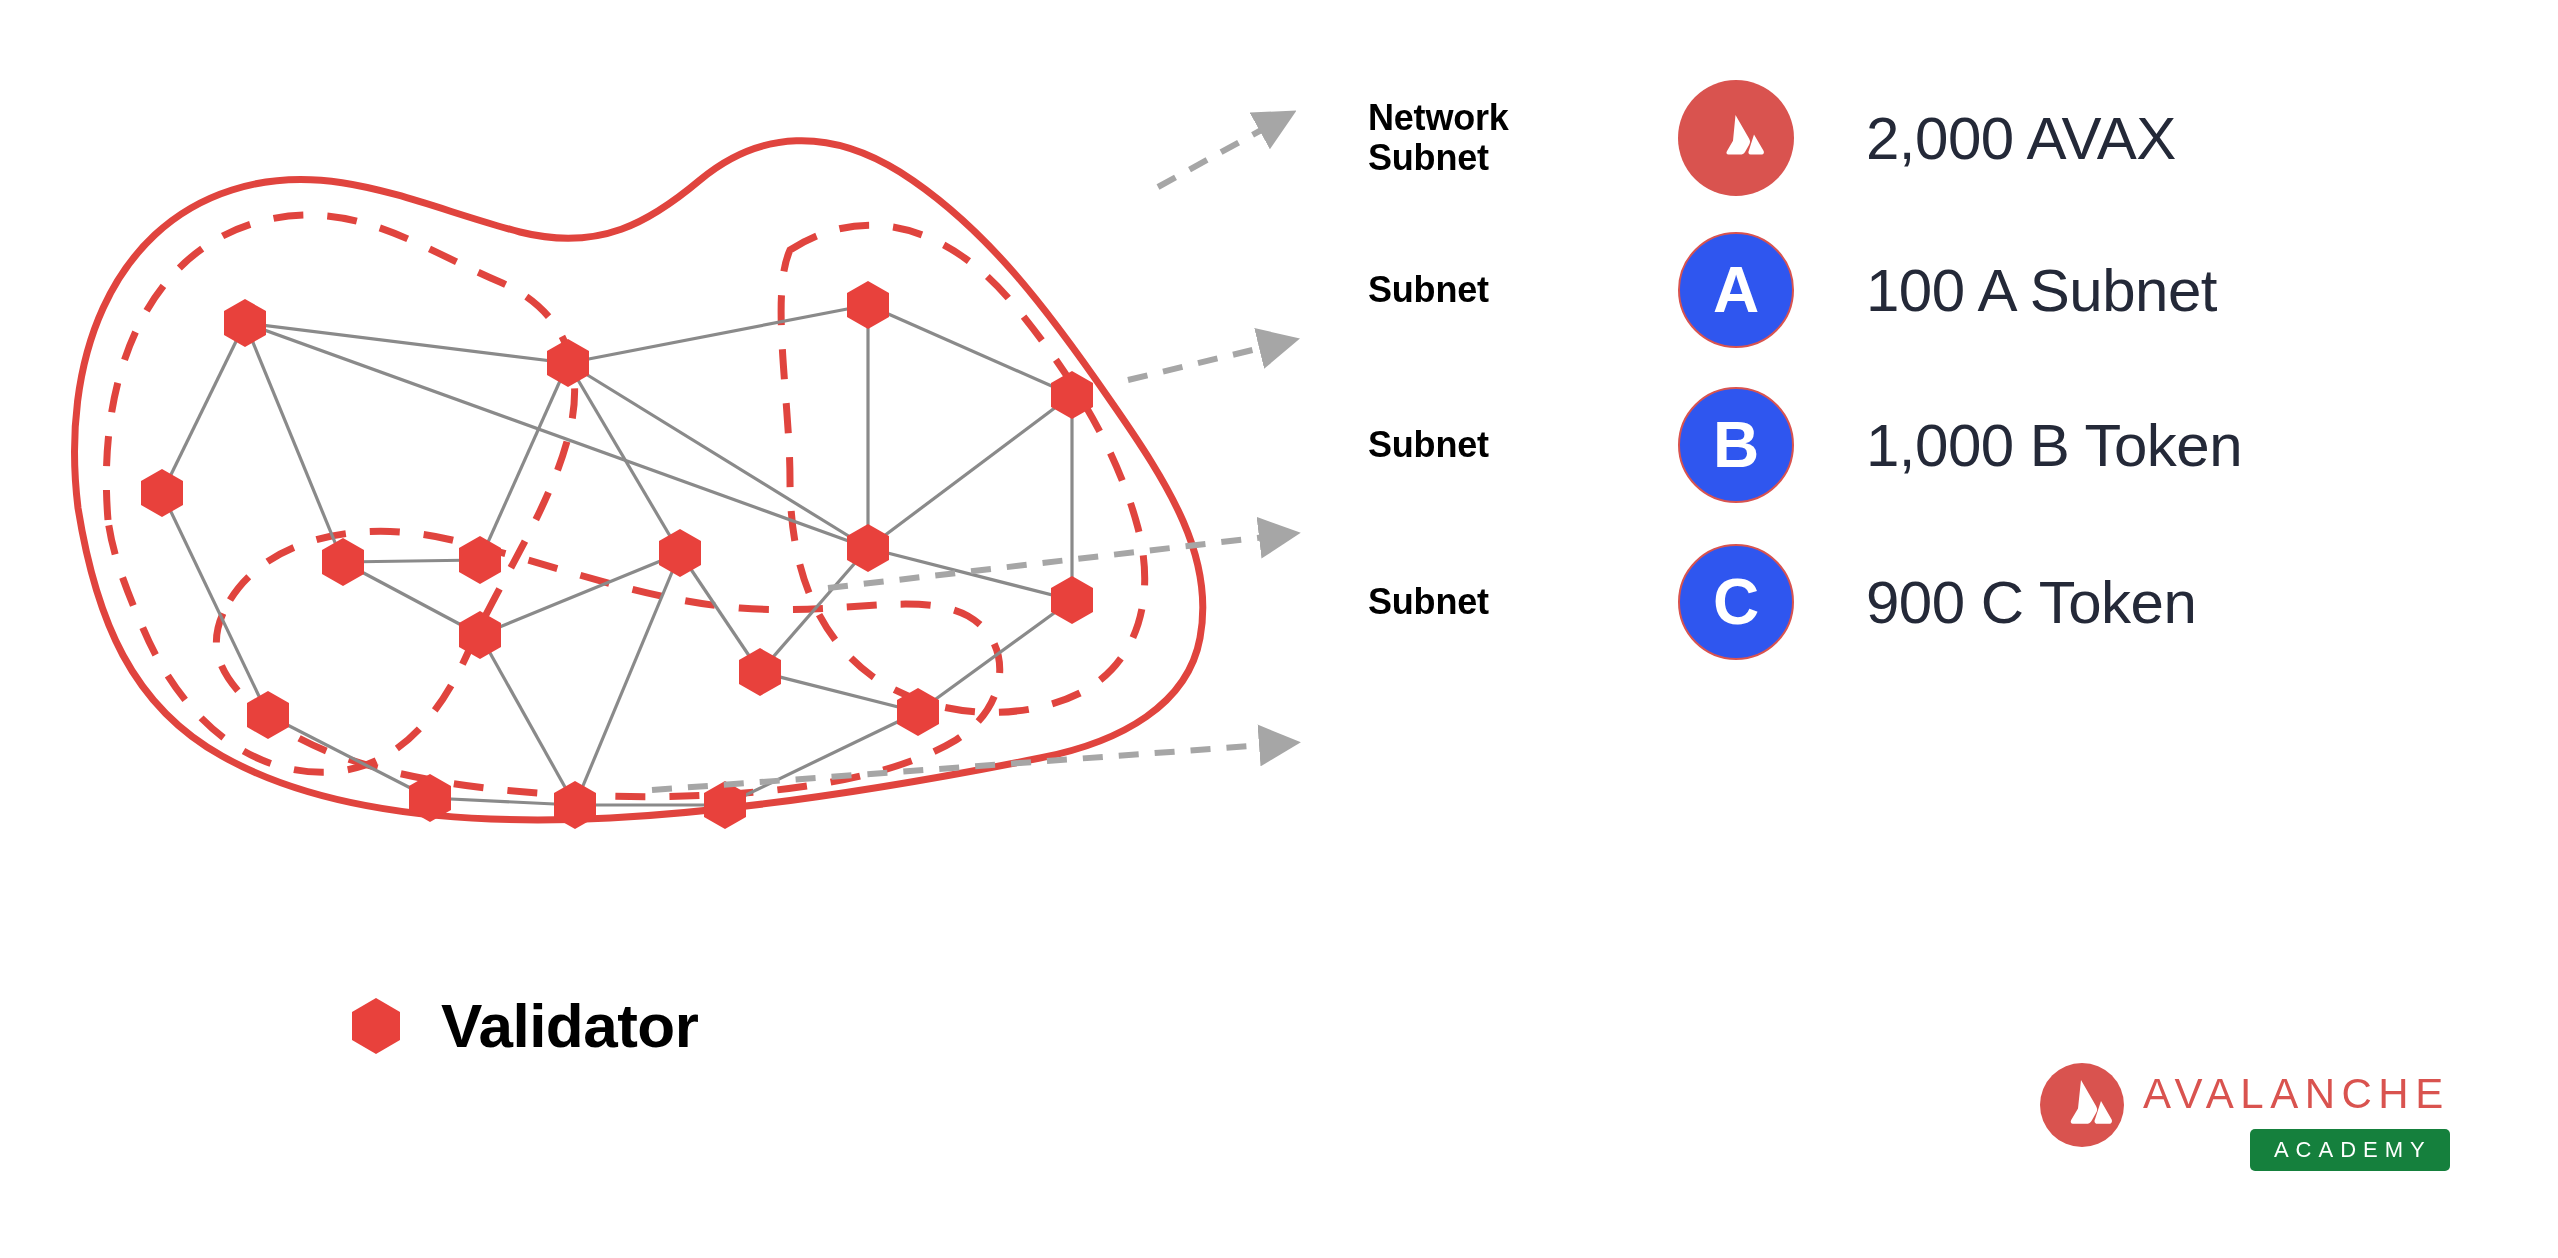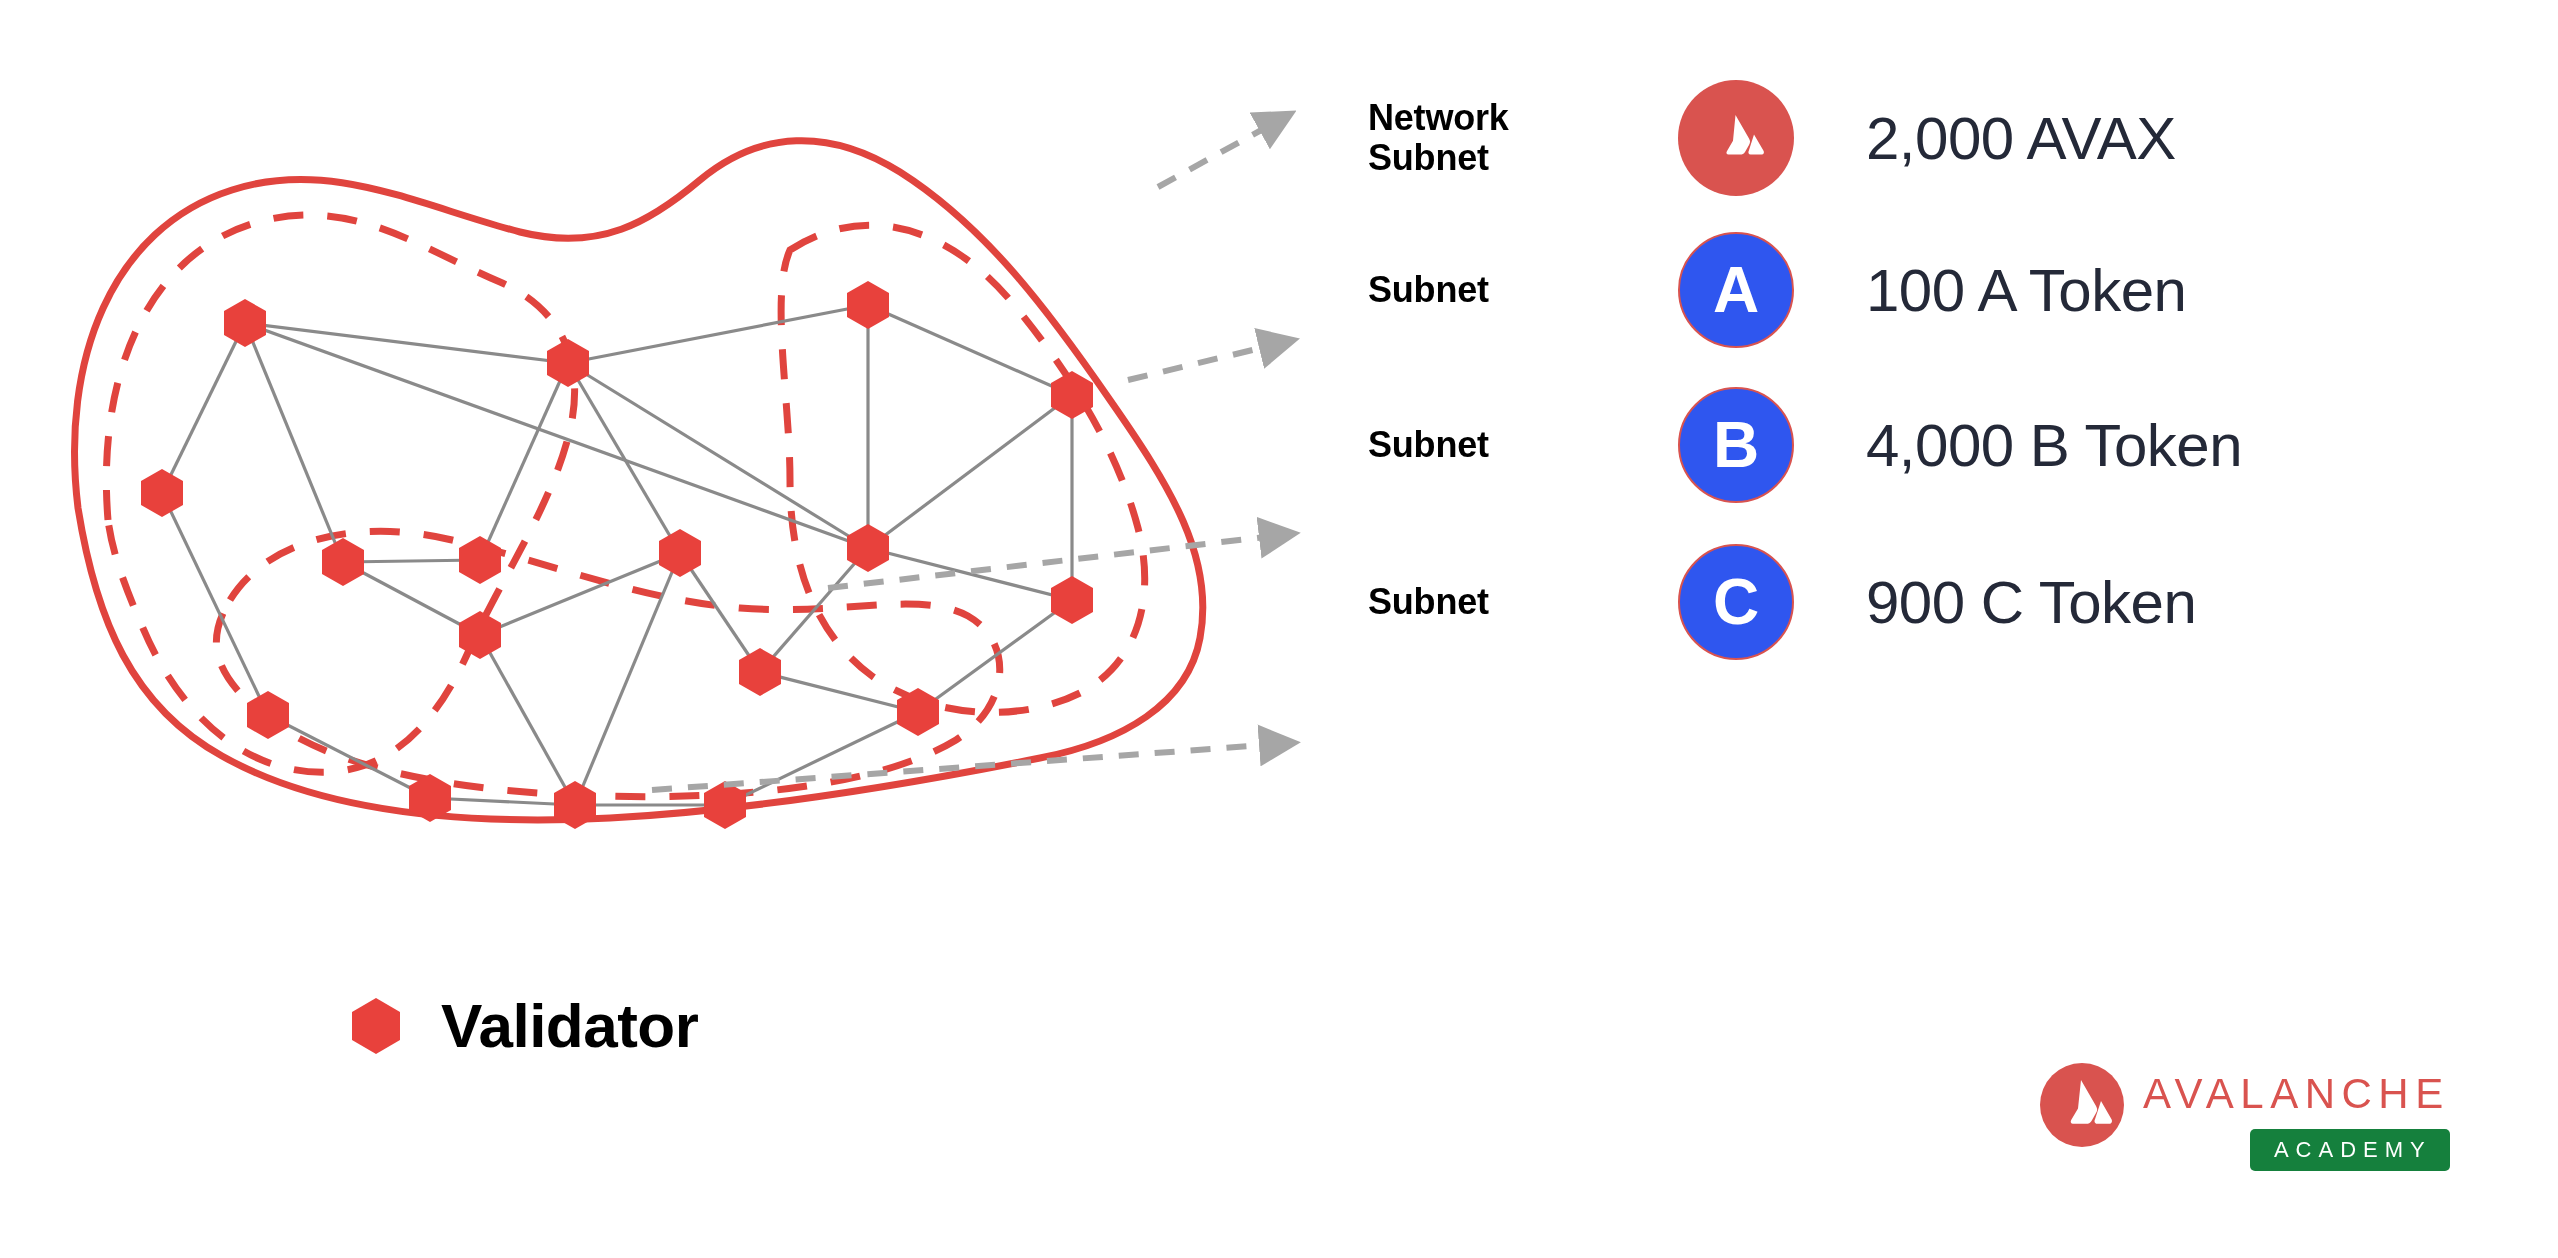--- a/index.html
+++ b/index.html
@@ -277,31 +277,31 @@
       <div class="amount">2,000 AVAX</div>
     </div>
 
     <div class="row" style="top: 200px;">
       <div class="row-label">
         <div>Subnet</div>
       </div>
       <div class="badge subnet">
         <span class="badge-letter">A</span>
       </div>
-      <div class="amount">100 A Token</div>
+      <div class="amount">100 A Subnet</div>
     </div>
 
     <div class="row" style="top: 355px;">
       <div class="row-label">
         <div>Subnet</div>
       </div>
       <div class="badge subnet">
         <span class="badge-letter">B</span>
       </div>
-      <div class="amount">4,000 B Token</div>
+      <div class="amount">1,000 B Token</div>
     </div>
 
     <div class="row" style="top: 512px;">
       <div class="row-label">
         <div>Subnet</div>
       </div>
       <div class="badge subnet">
         <span class="badge-letter">C</span>
       </div>
       <div class="amount">900 C Token</div>

